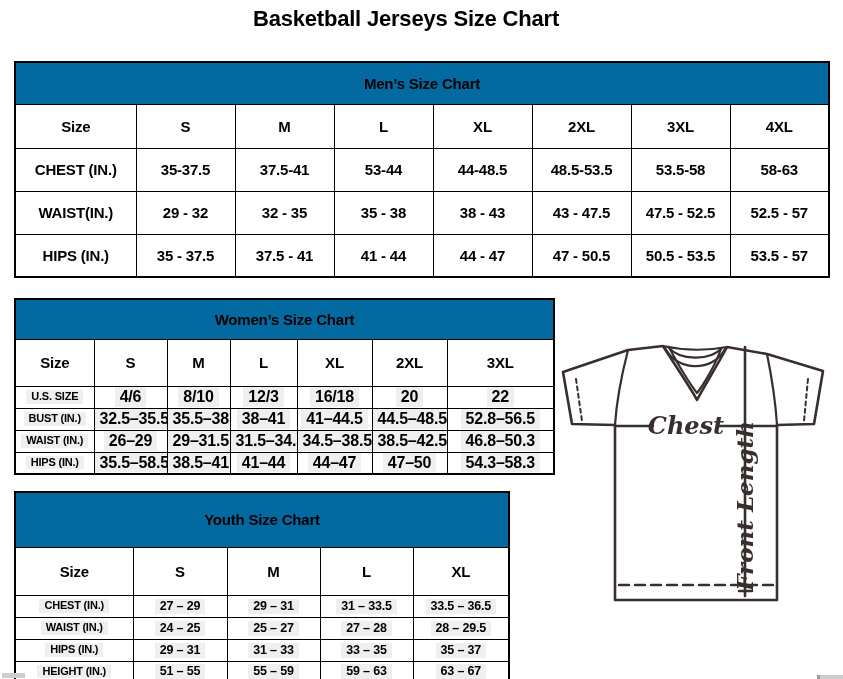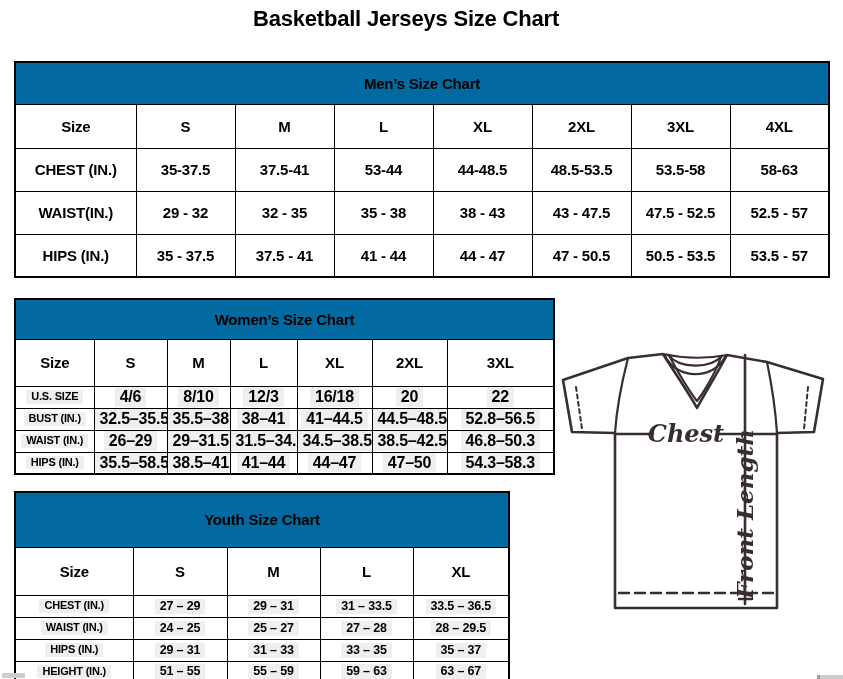--- a/index.html
+++ b/index.html
@@ -36,21 +36,21 @@
   
   .youth{left:14px;top:491px;width:494px;}
   .youth tr.band{height:55px;}
   .youth tr.cols th{height:47px;font-size:15px;}
   .youth tbody tr{height:22px;}
   .youth tbody th{font-size:11px;}
   .youth tbody td{font-size:12.5px;}
   
   .hl{background:#efefef;padding:0 5px;display:inline-block;line-height:1.2;}
   
-  .jersey{position:absolute;left:559px;top:346px;width:272px;height:272px;}
+  .jersey{position:absolute;left:559px;top:338px;width:272px;height:272px;}
   .jersey svg{display:block;}
   .jersey text{
     font-family:"DejaVu Serif","Liberation Serif",serif;
     font-style:italic;font-weight:bold;fill:#392e2e;
   }
   
   .frag{position:absolute;background:#cdcdcd;}
   .frag-left{left:2px;top:673px;width:23px;height:5px;}
   .frag-right{left:817px;top:675px;width:26px;height:4px;border-left:3px solid #9d9d9d;}
 </style>

